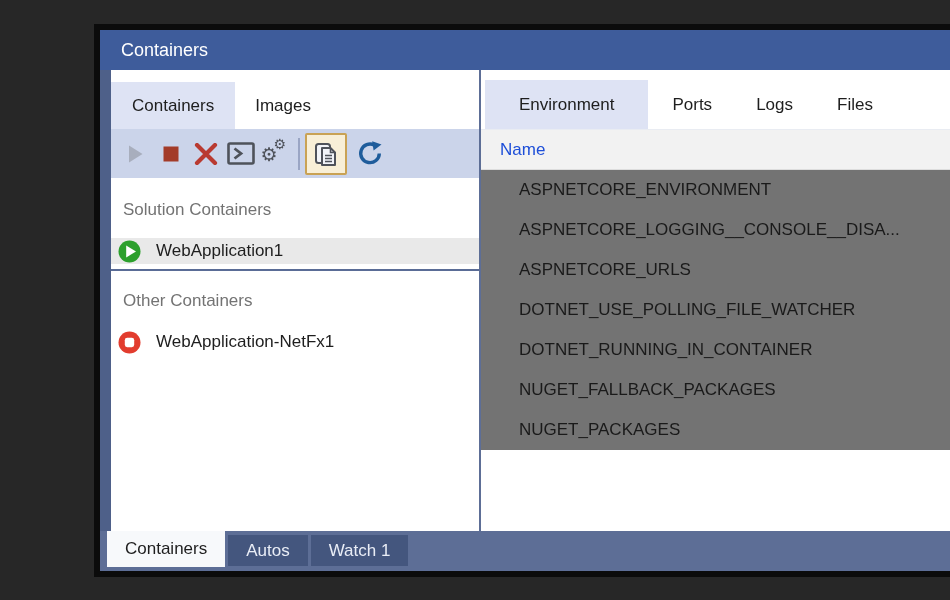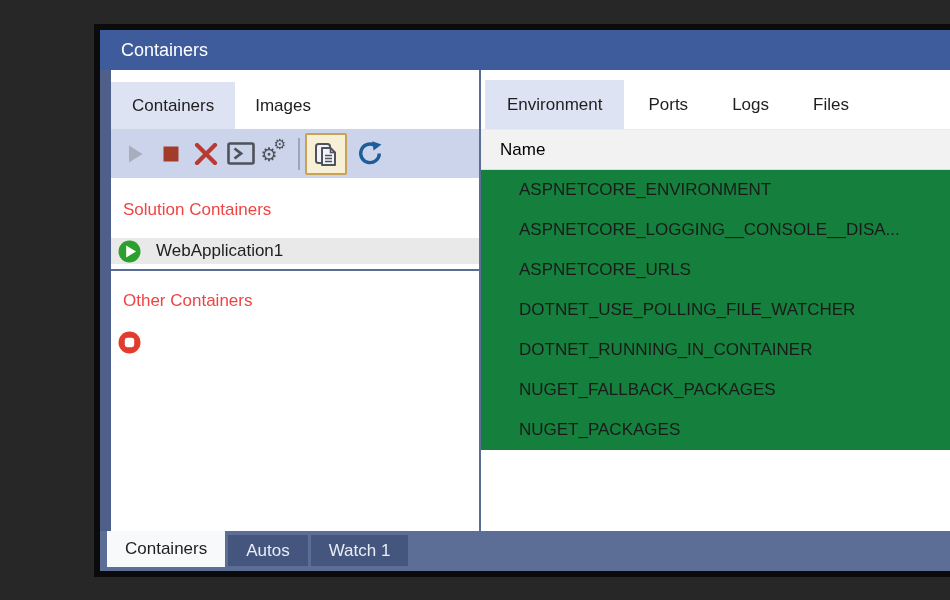--- a/index.html
+++ b/index.html
@@ -51,47 +51,47 @@
     display:flex;align-items:center;justify-content:center;margin-right:5px;box-sizing:border-box;flex:none;
   }
   .gears{position:relative;width:30px;height:30px;color:#4E525A;}
   .gears .g1{position:absolute;left:0px;top:6px;font-size:19px;line-height:19px;}
   .gears .g2{position:absolute;left:13px;top:-2px;font-size:14px;line-height:14px;}
 
   
   .lp-tree{flex:1;background:#fff;overflow:hidden;}
   .section-label{
     margin-top:18px;height:28px;display:flex;align-items:center;
-    padding-left:12px;color:#ef4444;font-size:17px;
+    padding-left:12px;color:#737373;font-size:17px;
   }
   .section-label.second{margin-top:16px;}
   .tree-row{
     margin-top:14px;height:26px;display:flex;align-items:center;
     padding-left:7px;font-size:17px;color:#1E1E1E;cursor:default;
   }
   .tree-row.selected{background:#E9E9E9;}
   .tree-row .st-icon{margin-right:15px;flex:none;display:flex;}
   .h-divider{margin-top:5px;height:2px;background:#5A6C96;}
 
   
   .rp-tabs{height:59px;display:flex;align-items:flex-end;background:#fff;padding-left:4px;flex:none;}
   .rp-tab{
     height:49px;display:flex;align-items:center;padding:0 20px;
     font-size:17px;color:#1E1E1E;cursor:default;
   }
-  .rp-tab.active{background:#DEE3F4;padding:0 22px;}
+  .rp-tab.active{background:#DEE3F4;padding:0 34px;}
   .rp-tab.gap{margin-left:4px;}
 
   
   .rp-header{
     height:41px;background:#F2F2F2;border-top:1px solid #E9ECF2;border-bottom:1px solid #DDDDDD;
-    display:flex;align-items:center;padding-left:19px;font-size:17px;color:#000000;
+    display:flex;align-items:center;padding-left:19px;font-size:17px;color:#1d4ed8;
     box-sizing:border-box;flex:none;
   }
-  .rp-rows{background:#15803d;flex:none;}
+  .rp-rows{background:#737373;flex:none;}
   .rp-row{
     height:40px;display:flex;align-items:center;padding-left:38px;
     font-size:17px;color:#1A1A1A;white-space:nowrap;overflow:hidden;cursor:default;
   }
   .rp-rest{flex:1;background:#fff;}
 
   
   .bottom-strip{
     position:absolute;left:0;right:0;bottom:0;height:40px;background:#5D6E96;
     display:flex;align-items:stretch;padding-left:7px;
@@ -186,20 +186,21 @@
         <div class="section-label second">
           <span>Other Containers</span>
         </div>
         <div class="tree-row">
           <span class="st-icon">
             <svg width="23" height="23" viewBox="0 0 23 23">
               <circle cx="11.5" cy="11.5" r="11" fill="#E23C2E"></circle>
               <rect x="6.8" y="6.8" width="9.4" height="9.4" rx="2.4" fill="#ffffff"></rect>
             </svg>
           </span>
+          <span>WebApplication-NetFx1</span>
         </div>
       </div>
     </div>
 
     <div class="right-panel">
 
       <div class="rp-tabs">
         <div class="rp-tab active">
           <span>Environment</span>
         </div>

